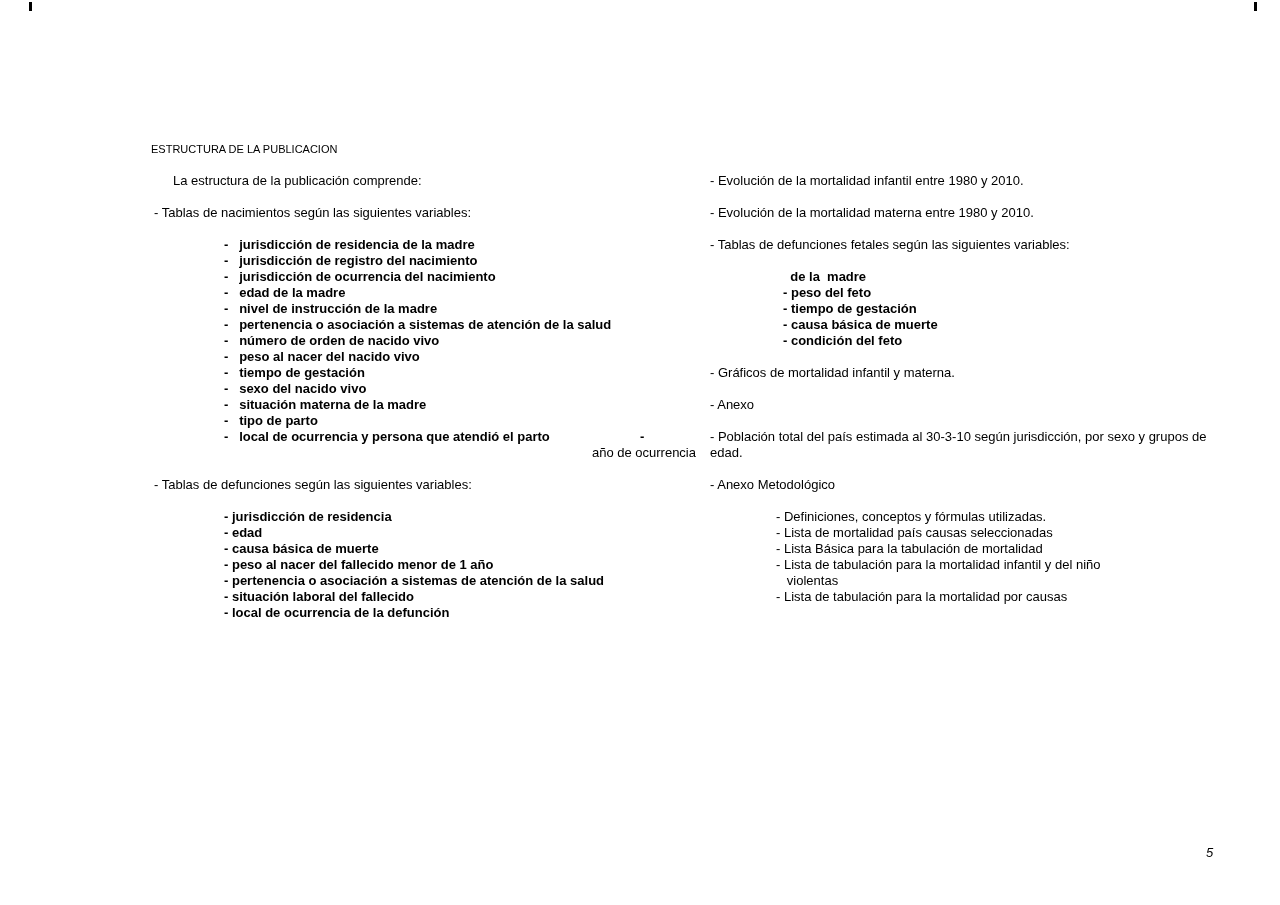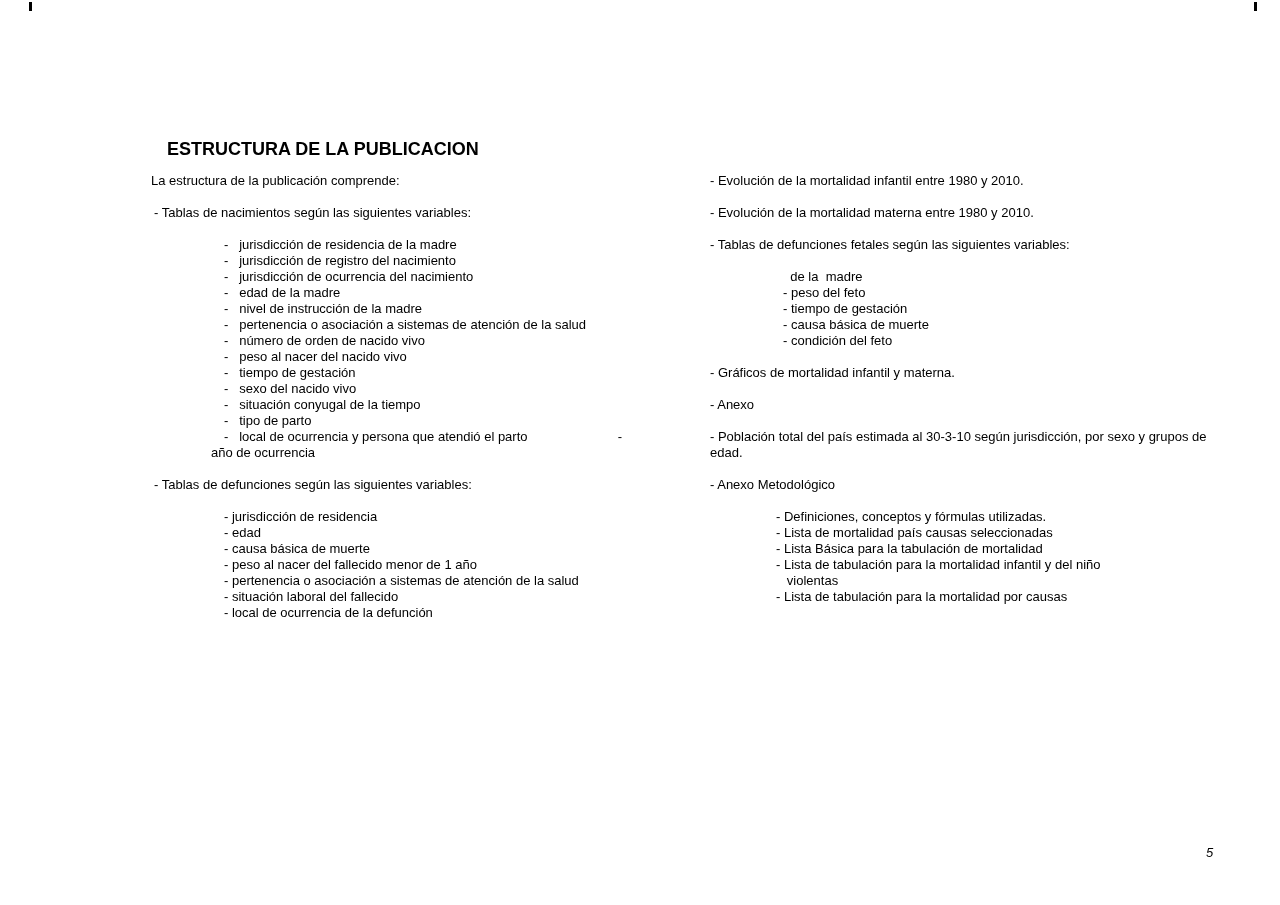--- a/index.html
+++ b/index.html
@@ -35,36 +35,36 @@
     left: 151px;
     top: 141px;
     width: 545px;
   }
   .col-right {
     left: 710px;
     top: 173px;
     width: 510px;
   }
   .title {
-    font-weight: bold;
-    font-size: 18px;
-    margin: 0 0 16px 16px;
+    font-weight: normal;
+    font-size: 11px;
+    margin: 0 0 16px 0;
     white-space: pre-wrap;
   }
   p {
     margin: 0 0 16px 0;
     white-space: pre-wrap;
   }
-  .intro { margin-left: 0; }
+  .intro { margin-left: 22px; }
   .heading { margin-left: 3px; }
   .list { margin: 0; }
   .list-line { white-space: pre-wrap; }
-  .indent-73 { margin-left: 73px; }
+  .indent-73 { margin-left: 73px; font-weight: bold; }
   .indent-66 { margin-left: 66px; }
-  .indent-60 { margin-left: 60px; }
+  .indent-60 { margin-left: 60px; text-align: right; }
   .gap { height: 16px; }
   .page-number {
     position: absolute;
     left: 1206px;
     top: 845px;
     font-size: 13px;
     font-style: italic;
   }
 </style>
 </head>
@@ -83,21 +83,21 @@
         <div class="list-line">-   jurisdicción de residencia de la madre</div>
         <div class="list-line">-   jurisdicción de registro del nacimiento</div>
         <div class="list-line">-   jurisdicción de ocurrencia del nacimiento</div>
         <div class="list-line">-   edad de la madre</div>
         <div class="list-line">-   nivel de instrucción de la madre</div>
         <div class="list-line">-   pertenencia o asociación a sistemas de atención de la salud</div>
         <div class="list-line">-   número de orden de nacido vivo</div>
         <div class="list-line">-   peso al nacer del nacido vivo</div>
         <div class="list-line">-   tiempo de gestación</div>
         <div class="list-line">-   sexo del nacido vivo</div>
-        <div class="list-line">-   situación conyugal de la tiempo</div>
+        <div class="list-line">-   situación materna de la madre</div>
         <div class="list-line">-   tipo de parto</div>
         <div class="list-line">-   local de ocurrencia y persona que atendió el parto                         -</div>
       </div>
     <div class="list-line indent-60">año de ocurrencia</div>
     <div class="gap"></div>
     <p class="heading">- Tablas de defunciones según las siguientes variables:</p>
     <div class="list indent-73">
         <div class="list-line">- jurisdicción de residencia</div>
         <div class="list-line">- edad</div>
         <div class="list-line">- causa básica de muerte</div>

